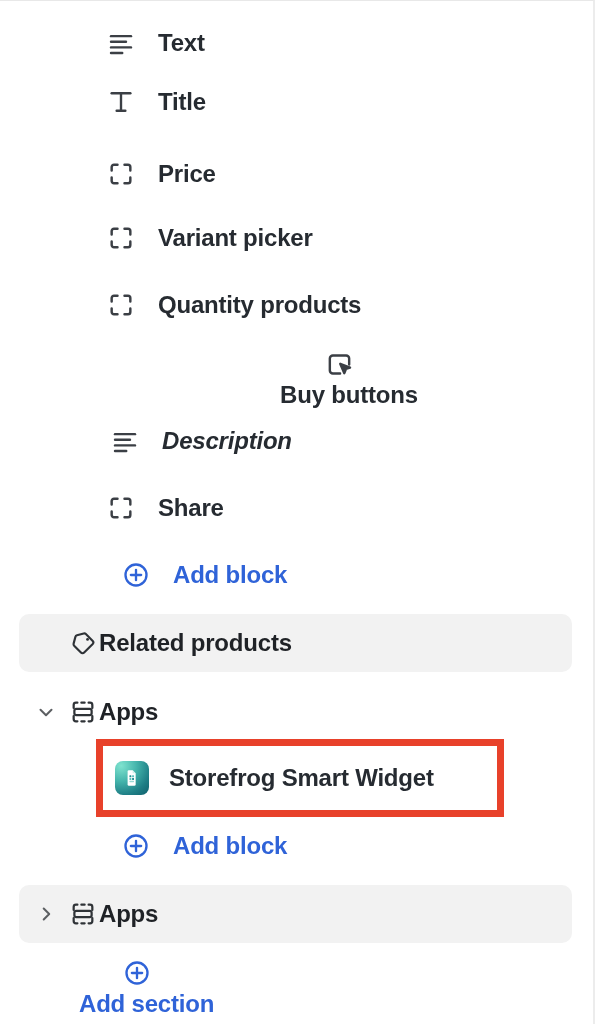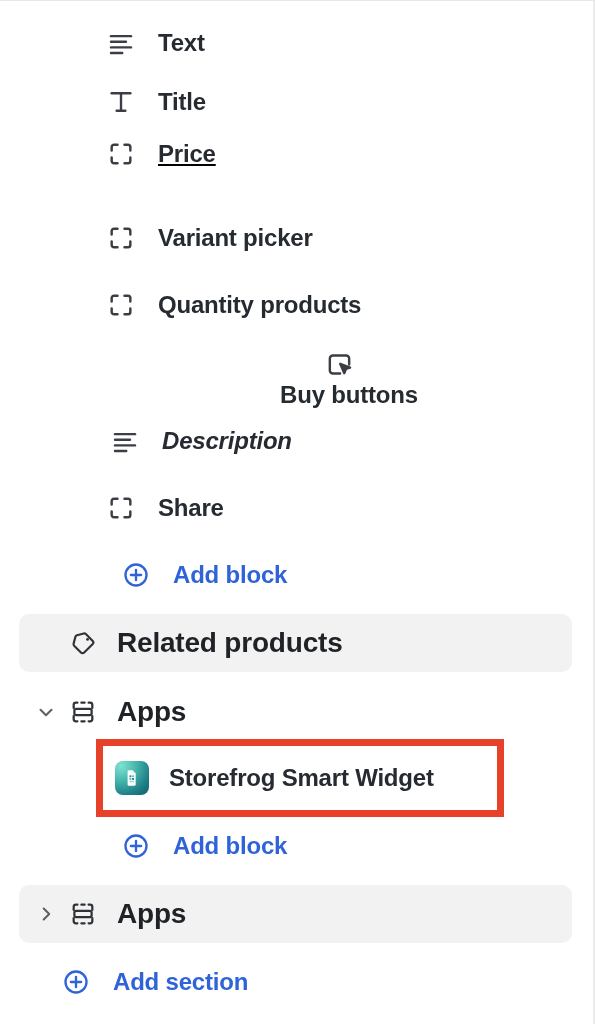--- a/index.html
+++ b/index.html
@@ -110,22 +110,21 @@
     height: 32px;
     flex: 0 0 32px;
     margin-left: 8px;
     display: flex;
     align-items: center;
     justify-content: center;
     color: #2f3337;
   }
 
   .section-row .slbl {
-    margin-left: 18px;
-    font-size: 28px;
+    font-size: 24px;
     font-weight: 700;
     color: #1f2226;
     letter-spacing: -0.2px;
     white-space: nowrap;
   }
 
   
   .related-row .sico { margin-left: 48px; }
 
   
@@ -188,21 +187,21 @@
     <span class="ico">
       <svg width="30" height="30" viewBox="0 0 24 24" fill="none" stroke="currentColor" stroke-width="1.9" stroke-linecap="round">
         <line x1="4.5" y1="5" x2="19.5" y2="5"></line>
         <line x1="12" y1="5" x2="12" y2="19"></line>
         <line x1="8.5" y1="19" x2="15.5" y2="19"></line>
       </svg>
     </span>
     <span class="lbl">Title</span>
   </div>
 
-  <div class="row block-row" style="position:absolute;left:0;top:127px;text-decoration:underline;">
+  <div class="row block-row" style="position:absolute;left:0;top:147px;">
     <span class="ico">
       <svg width="28" height="28" viewBox="0 0 24 24" fill="none" stroke="currentColor" stroke-width="2.1" stroke-linecap="round">
         <path d="M4 9V6a2 2 0 0 1 2-2h3"></path>
         <path d="M15 4h3a2 2 0 0 1 2 2v3"></path>
         <path d="M20 15v3a2 2 0 0 1-2 2h-3"></path>
         <path d="M9 20H6a2 2 0 0 1-2-2v-3"></path>
       </svg>
     </span>
     <span class="lbl">Price</span>
   </div>
@@ -347,21 +346,21 @@
         <path d="M16.8 4H18a2 2 0 0 1 2 2v2.5"></path>
         <path d="M20 15.5V18a2 2 0 0 1-2 2h-1.2"></path>
         <path d="M13.4 20h-2.8"></path>
         <path d="M7.2 20H6a2 2 0 0 1-2-2v-2.5"></path>
         <rect x="4.6" y="9.4" width="14.8" height="5.2" rx="1.6" stroke-width="1.9"></rect>
       </svg>
     </span>
     <span class="slbl">Apps</span>
   </div>
 
-  <div class="addlink add-section" style="position:absolute;left:0;top:955px;">
+  <div class="addlink add-section" style="position:absolute;left:0;top:955px;flex-direction:column;">
     <span class="ico">
       <svg width="28" height="28" viewBox="0 0 24 24" fill="none" stroke="currentColor" stroke-width="2" stroke-linecap="round">
         <circle cx="12" cy="12" r="9"></circle>
         <line x1="12" y1="7.6" x2="12" y2="16.4"></line>
         <line x1="7.6" y1="12" x2="16.4" y2="12"></line>
       </svg>
     </span>
     <span class="lbl">Add section</span>
   </div>
 

